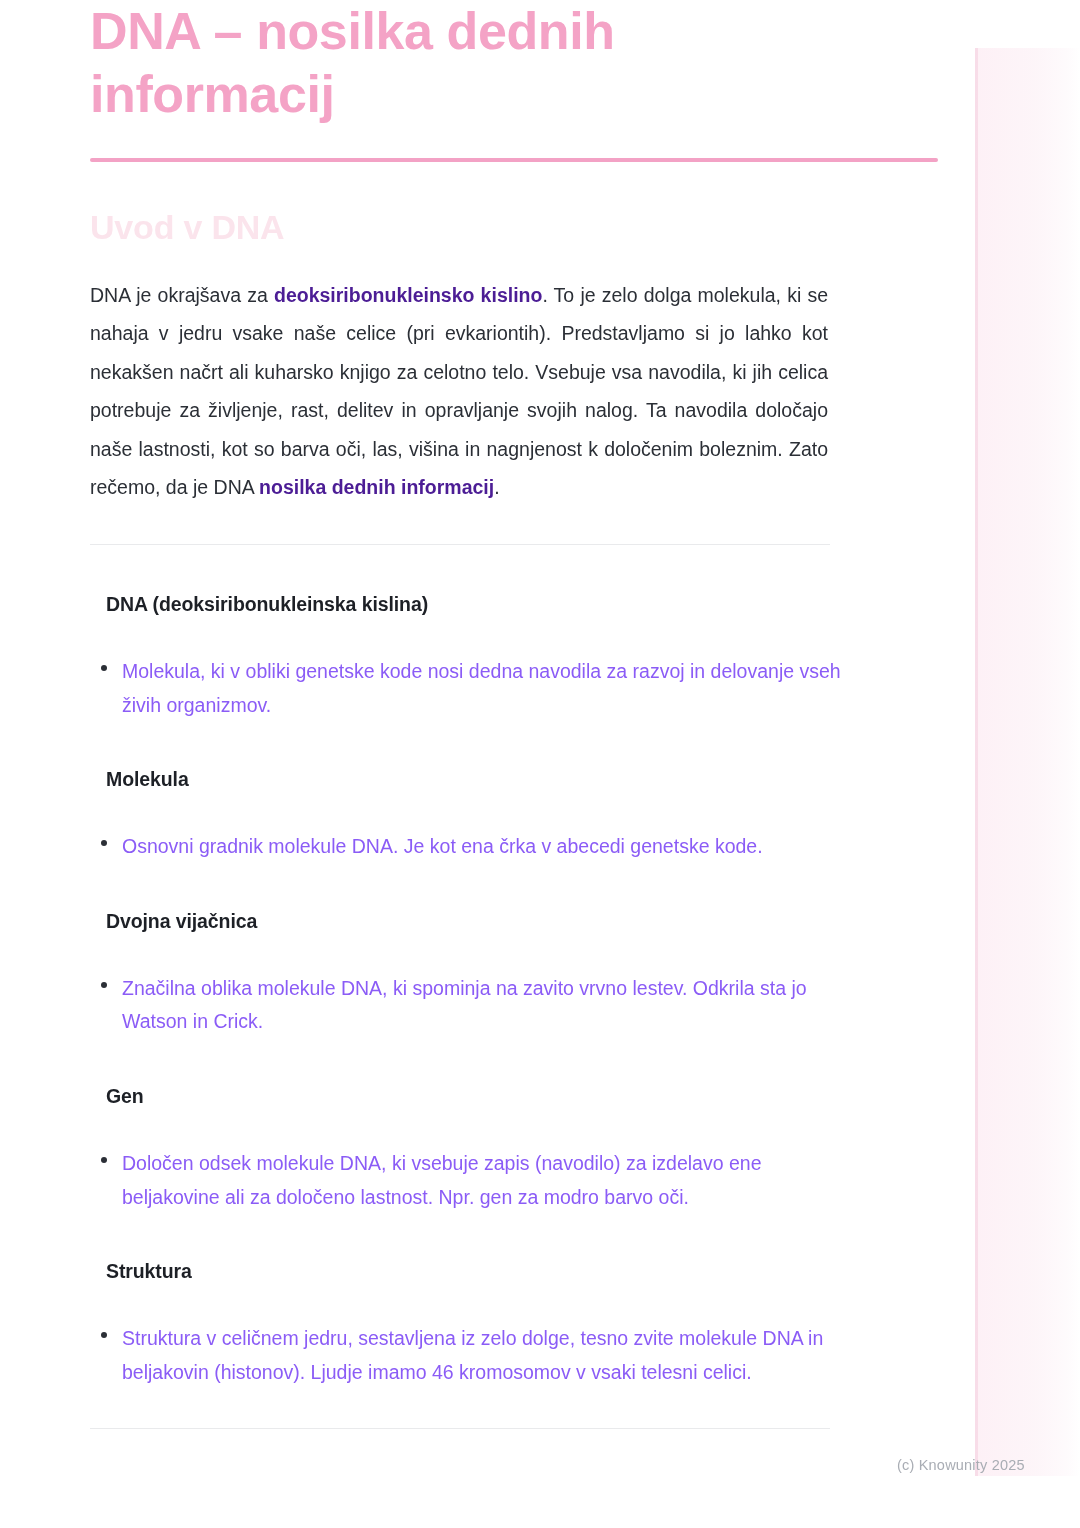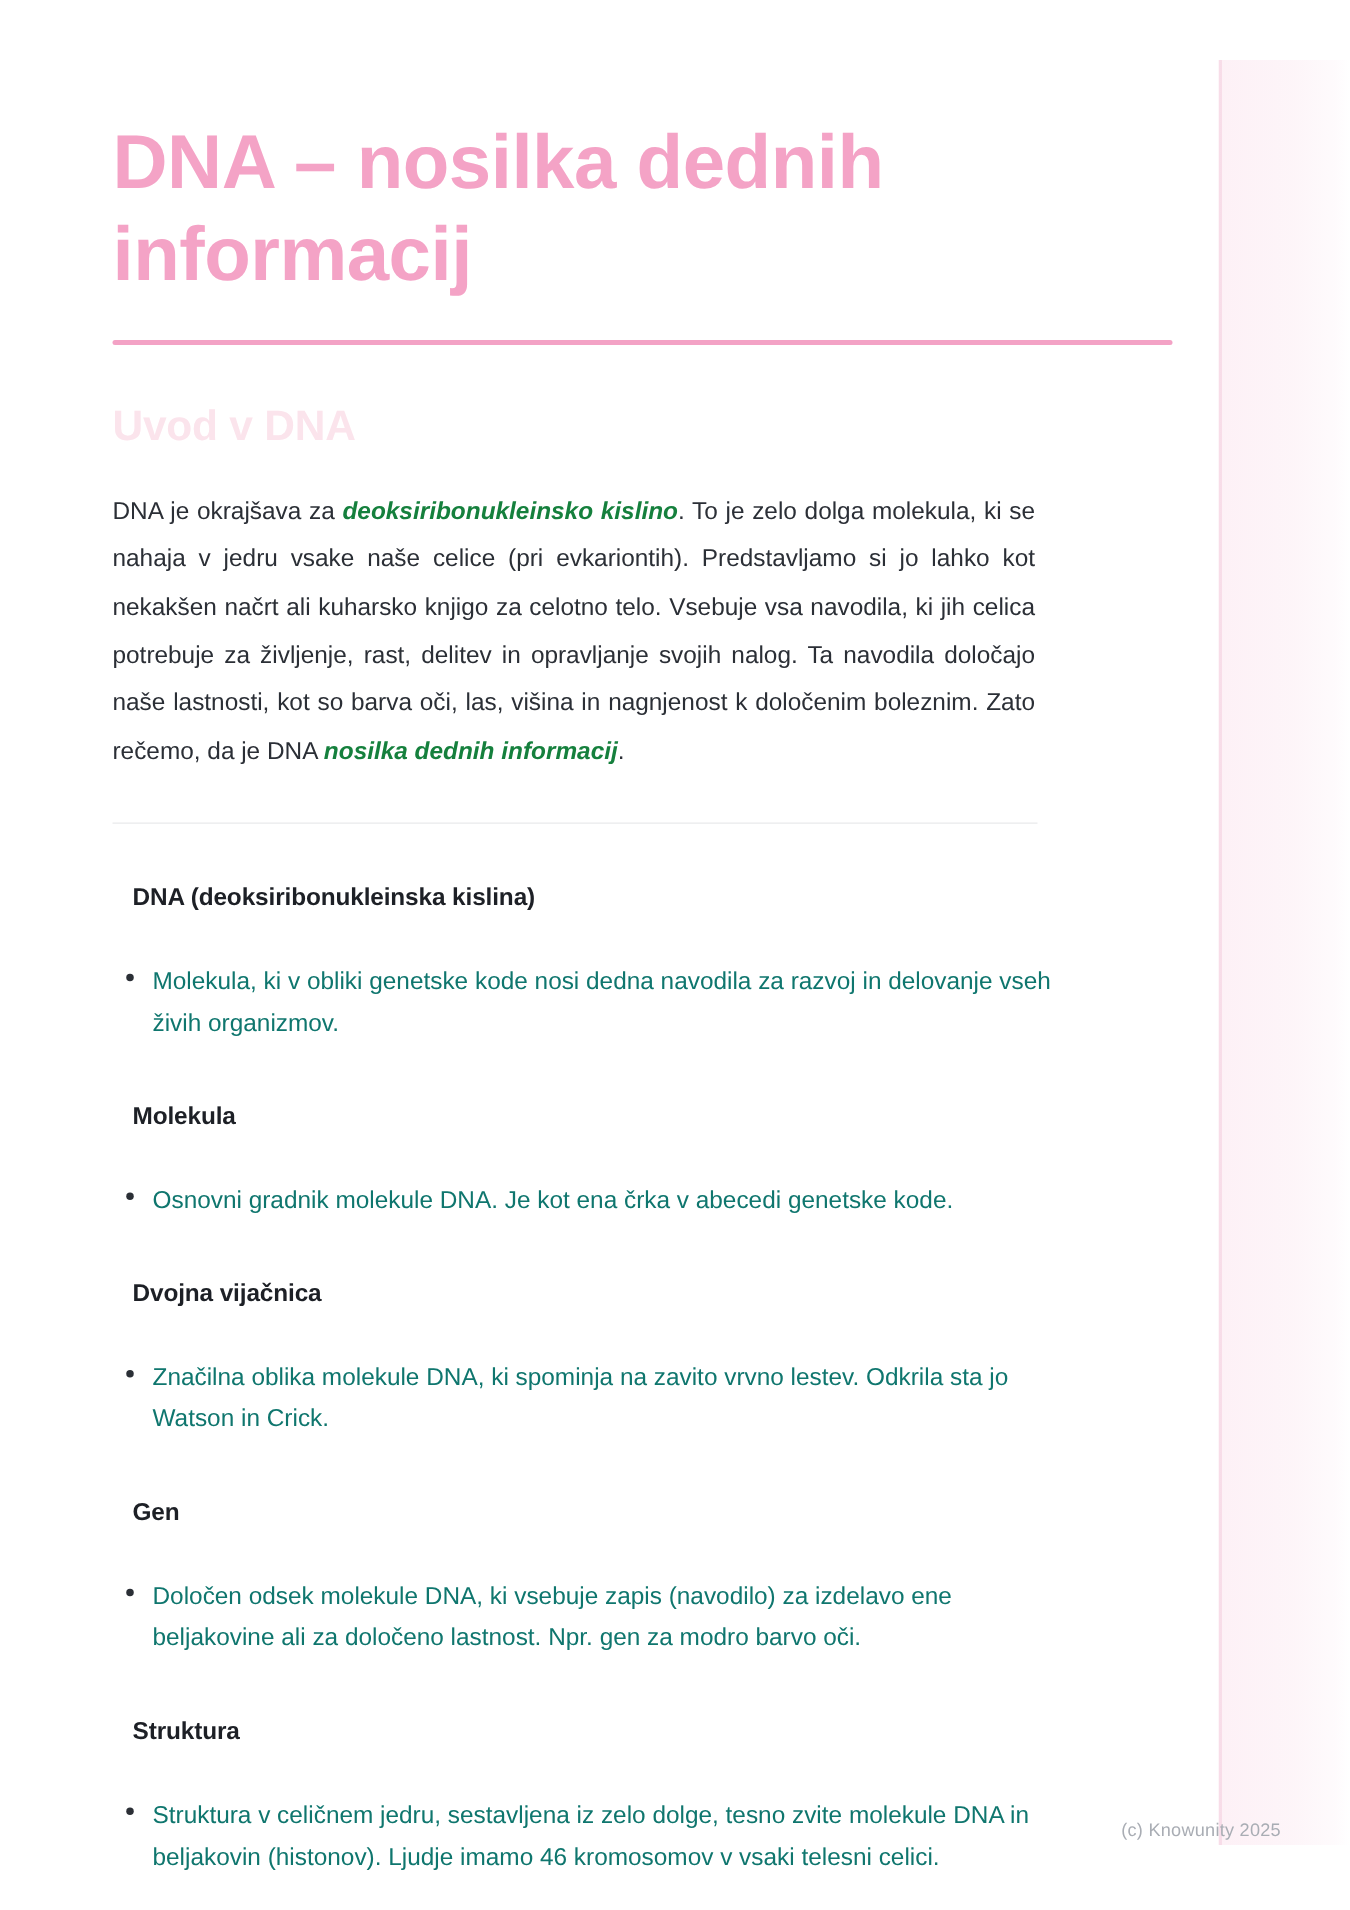--- a/index.html
+++ b/index.html
@@ -41,22 +41,21 @@
   .content {
     position: absolute;
     left: 90px;
     top: 0;
     width: 848px;
   }
 
   
   .doc-title {
     margin: 0;
-    padding-top: 92px;
-    font-size: 61px;
+    font-size: 52px;
     line-height: 1.22;
     font-weight: 700;
     letter-spacing: -0.4px;
     color: #f4a3c6;
     max-width: 640px;
   }
 
   .title-rule {
     margin-top: 31px;
     width: 848px;
@@ -79,21 +78,21 @@
   
   .body-par {
     margin: 0;
     padding-top: 29px;
     width: 738px;
     font-size: 19.5px;
     line-height: 1.97;
     color: #2b2f36;
     text-align: justify;
   }
-  .body-par b { font-weight: 700; color: #15803d; font-style: italic; }
+  .body-par b { font-weight: 700; color: #4c1d95; }
 
   
   .divider {
     width: 740px;
     height: 1px;
     background: #e9eaec;
   }
   .div-1 { margin-top: 38px; }
   .div-2 { margin-top: 39px; }
 
@@ -113,21 +112,21 @@
     margin: 0;
     padding: 0;
   }
   .def-item {
     position: relative;
     padding-left: 32px;
     padding-top: 23px;
     width: 724px;
     font-size: 19.5px;
     line-height: 1.72;
-    color: #0f766e;
+    color: #8b5cf6;
   }
   .def-item .bullet {
     position: absolute;
     left: 11px;
     top: 33px;
     width: 6px;
     height: 6px;
     border-radius: 50%;
     background: #2b2f36;
   }

